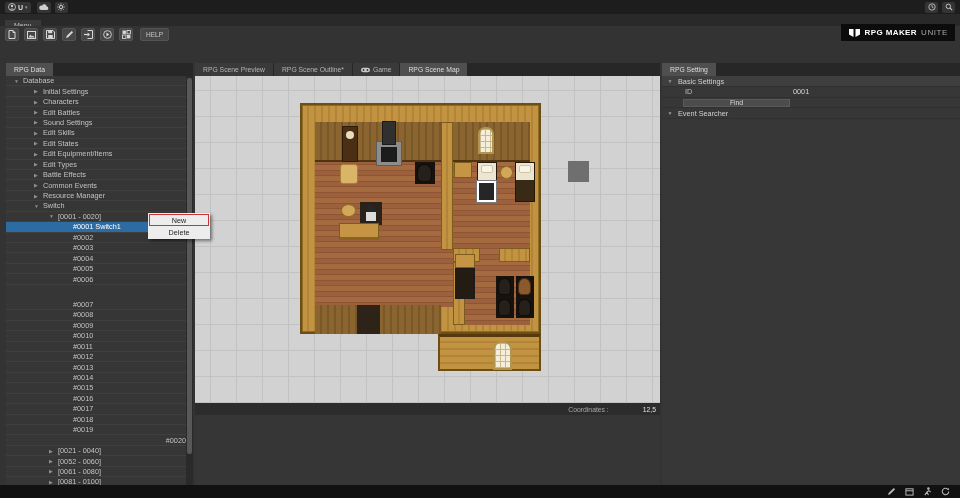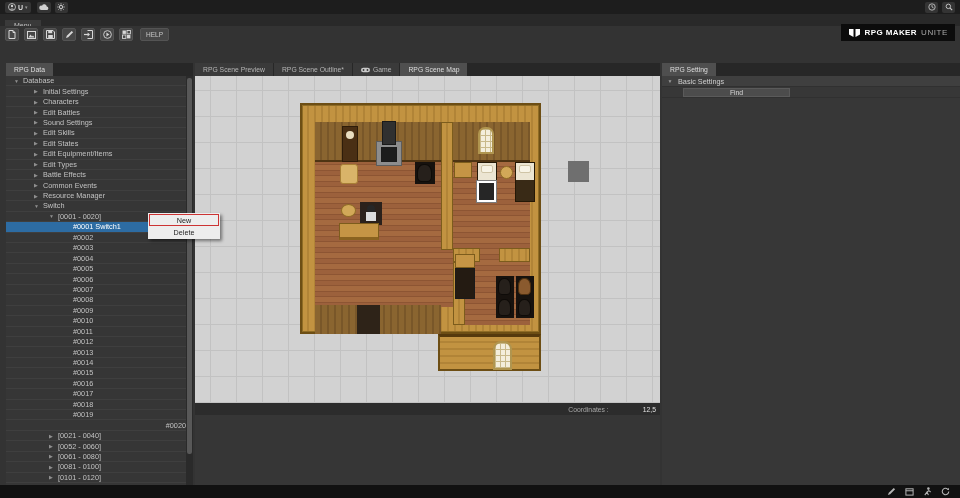--- a/index.html
+++ b/index.html
@@ -66,21 +66,21 @@
     border-bottom:1px solid #303030; background:#373737; }
   .rp-row .lab { margin-left:23px; }
   .rp-row .valtext { position:absolute; left:131px; color:#d5d5d5; }
   .rp-row { position:relative; }
   .name-input { position:absolute; left:128px; top:1px; width:164px; height:8.5px; background:#252525;
     border:1px solid #141414; color:#e3e3e3; font-size:7px; font-family:"Liberation Sans",sans-serif; padding:0 2px; }
   .find-row { height:10.5px; position:relative; border-bottom:1px solid #303030; }
   .find-btn { position:absolute; left:21px; top:1px; width:107px; height:8.5px; background:#4c4c4c;
     border:1px solid #5a5a5a; color:#d8d8d8; font-size:6.8px; display:flex; align-items:center; justify-content:center; }
   
-  .ctx-menu { position:absolute; left:148px; top:213px; width:72px; background:#ededed;
+  .ctx-menu { position:absolute; left:148px; top:213px; width:62px; background:#ededed;
     box-shadow:2px 2px 3px rgba(0,0,0,.45); z-index:50; padding:1px; }
   .ctx-item { height:12px; display:flex; align-items:center; justify-content:center; font-size:7.2px;
     color:#1d1d1d; border:1px solid transparent; }
   .ctx-item.hl { border:1px solid #cc3333; }
   
   .bottom-bar { position:absolute; left:0; top:485px; width:960px; height:13px; background:#111;
     display:flex; align-items:center; justify-content:flex-end; gap:9px; padding-right:10px; }
   
   .gray-tile { position:absolute; left:373px; top:85px; width:21px; height:21px; background:#6f6f6f; }
   .house { position:absolute; left:105px; top:27px; width:241px; height:231px;
@@ -303,21 +303,21 @@
         <span>#0004</span>
       </div>
       <div class="tree-row" style="padding-left: 58px;">
         <span class="arrow"></span>
         <span>#0005</span>
       </div>
       <div class="tree-row" style="padding-left: 58px;">
         <span class="arrow"></span>
         <span>#0006</span>
       </div>
-      <div class="tree-row" style="padding-left: 58px;">
+      <div class="tree-row" style="padding-left: 58px; margin-top: 15px;">
         <span class="arrow"></span>
         <span>#0007</span>
       </div>
       <div class="tree-row" style="padding-left: 58px;">
         <span class="arrow"></span>
         <span>#0008</span>
       </div>
       <div class="tree-row" style="padding-left: 58px;">
         <span class="arrow"></span>
         <span>#0009</span>
@@ -483,22 +483,30 @@
 </div>
 
 <div class="right-panel">
   <div class="panel-tabrow">
     <div class="ptab active">RPG Setting</div>
   </div>
   <div class="rp-header">
     <span class="exp">▼</span>
     <span>Basic Settings</span>
   </div>
+  <div class="rp-row">
+    <span class="lab">ID</span>
+    <span class="valtext">0001</span>
+  </div>
   <div class="find-row">
     <div class="find-btn">Find</div>
+  </div>
+  <div class="rp-header" style="background:#373737;">
+    <span class="exp">▼</span>
+    <span>Event Searcher</span>
   </div>
 </div>
 
 <div class="bottom-bar">
   <svg class="ic" width="9" height="9" viewBox="0 0 10 10">
       <path d="M1 9 L2 6.5 L7.5 1 L9 2.5 L3.5 8 z" fill="#b5b5b5"></path>
     </svg>
   <svg class="ic" width="9" height="9" viewBox="0 0 10 10">
       <rect x="1" y="2" width="8" height="7" fill="none" stroke="#b5b5b5" stroke-width="1.1"></rect>
       <line x1="1" y1="4.2" x2="9" y2="4.2" stroke="#b5b5b5" stroke-width="1.1"></line>

